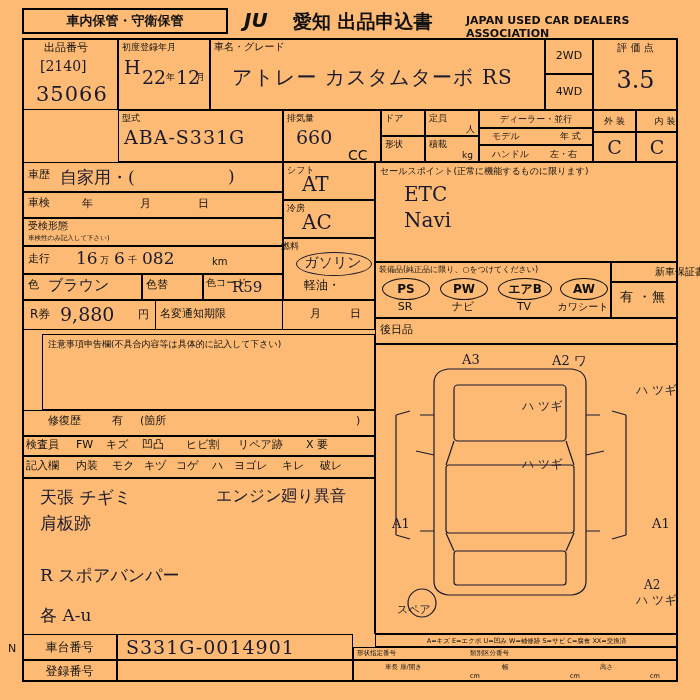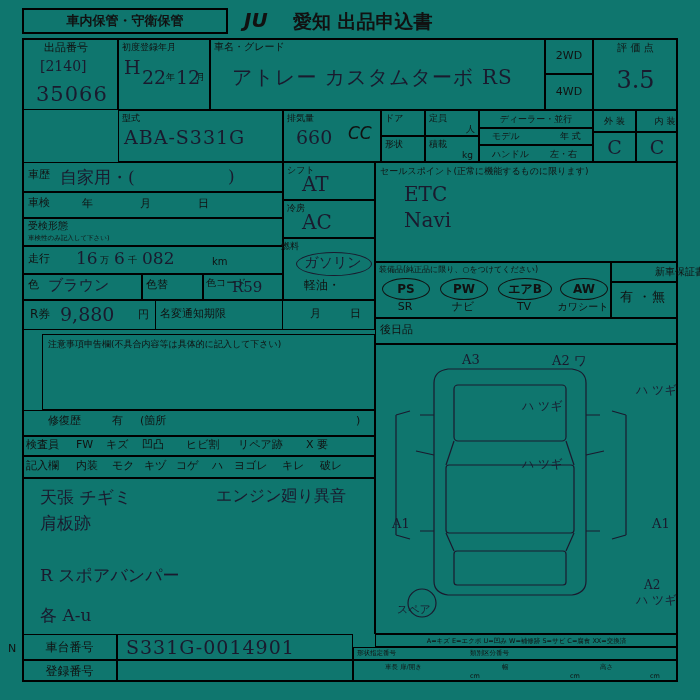--- a/index.html
+++ b/index.html
@@ -1,35 +1,36 @@
 <!DOCTYPE html>
 <html><head>
 <meta charset="utf-8">
 <style>
   html,body{margin:0;padding:0;background:#fff;}
   body{width:700px;height:700px;font-family:"DejaVu Sans","Liberation Sans",sans-serif;color:#111;}
-  .sheet{position:relative;width:700px;height:700px;box-sizing:border-box;background:#0f766e;}
+  .sheet{position:relative;width:700px;height:700px;box-sizing:border-box;background:#fdba74;}
   .bx{position:absolute;box-sizing:border-box;border:1px solid #000;}
   .lbl{position:absolute;font-size:9px;line-height:10px;color:#111;}
   .hand{position:absolute;font-family:"DejaVu Serif","Liberation Serif",serif;color:#1a1a2e;}
   .ctr{display:flex;align-items:center;justify-content:center;text-align:center;}
   .thick{border-width:2px;}
   .tiny{font-size:6.5px;line-height:8px;}
   .circ{border:1.5px solid #111;border-radius:50%;display:inline-flex;align-items:center;justify-content:center;}
 </style>
 </head>
 <body>
 
 <div class="sheet">
 
   <div class="bx thick" style="left:22px;top:8px;width:206px;height:26px;">
     <div class="ctr" style="height:100%;font-size:13px;font-weight:bold;">車内保管・守衛保管</div>
   </div>
   <div style="position:absolute;left:244px;top:8px;font-size:20px;font-weight:bold;font-style:italic;">JU</div>
   <div style="position:absolute;left:282px;top:9px;font-size:19px;font-weight:bold;margin-left:11px;">愛知 出品申込書</div>
+  <div style="position:absolute;left:466px;top:14px;font-size:11px;font-weight:bold;">JAPAN USED CAR DEALERS ASSOCIATION</div>
 
   <div class="bx thick" style="left:22px;top:38px;width:656px;height:644px;"></div>
 
   <div class="bx" style="left:22px;top:38px;width:96px;height:72px;"></div>
   <div class="lbl" style="left:44px;top:43px;font-size:11px;">出品番号</div>
   <div class="hand" style="left:40px;top:58px;font-size:14px;">[2140]</div>
   <div class="hand" style="left:36px;top:82px;font-size:21px;letter-spacing:1px;">35066</div>
 
   <div class="bx" style="left:118px;top:38px;width:92px;height:72px;"></div>
   <div class="lbl" style="left:122px;top:42px;font-size:9px;">初度登録年月</div>
@@ -52,21 +53,21 @@
   <div class="lbl ctr" style="left:593px;top:42px;width:85px;height:12px;font-size:10px;">評 価 点</div>
   <div class="hand ctr" style="left:593px;top:60px;width:85px;height:40px;font-size:24px;">3.5</div>
 
   <div class="bx" style="left:118px;top:110px;width:165px;height:52px;"></div>
   <div class="lbl" style="left:122px;top:113px;">型式</div>
   <div class="hand" style="left:124px;top:126px;font-size:19px;letter-spacing:1px;">ABA-S331G</div>
 
   <div class="bx" style="left:283px;top:110px;width:98px;height:52px;"></div>
   <div class="lbl" style="left:287px;top:113px;">排気量</div>
   <div class="hand" style="left:296px;top:126px;font-size:19px;">660</div>
-  <div class="lbl" style="left:348px;top:128px;font-size:17px;font-style:italic;">CC</div>
+  <div class="lbl" style="left:348px;top:150px;font-size:14px;">CC</div>
 
   <div class="bx" style="left:381px;top:110px;width:44px;height:26px;"></div>
   <div class="lbl" style="left:385px;top:113px;">ドア</div>
   <div class="bx" style="left:425px;top:110px;width:54px;height:26px;"></div>
   <div class="lbl" style="left:429px;top:113px;">定員</div>
   <div class="bx" style="left:381px;top:136px;width:44px;height:26px;"></div>
   <div class="lbl" style="left:385px;top:139px;">形状</div>
   <div class="bx" style="left:425px;top:136px;width:54px;height:26px;"></div>
   <div class="lbl" style="left:429px;top:139px;">積載</div>
   <div class="lbl" style="left:466px;top:124px;">人</div>

